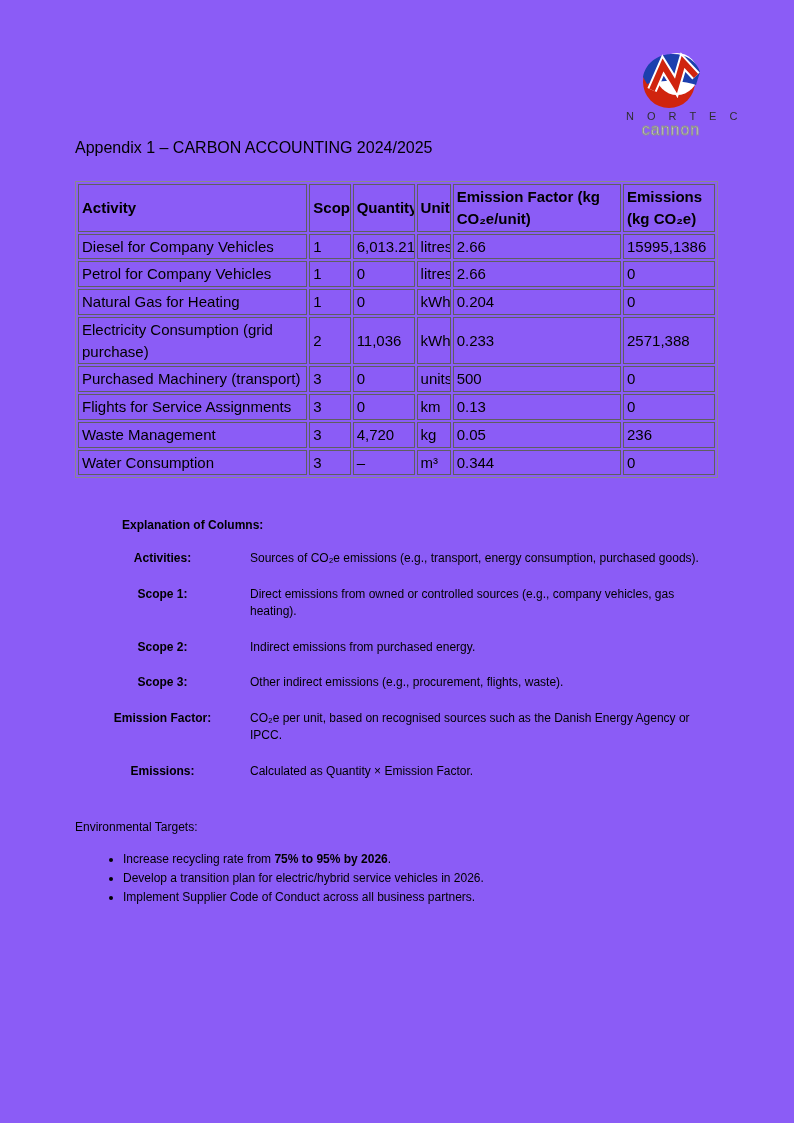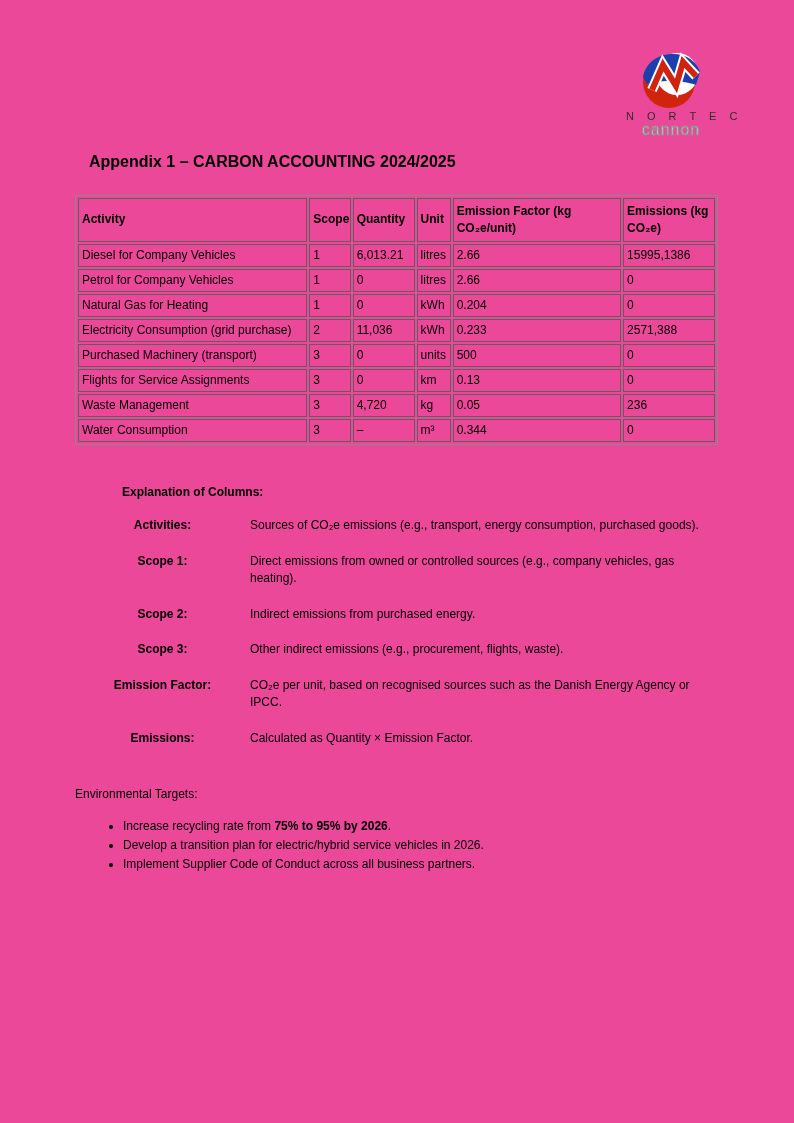--- a/index.html
+++ b/index.html
@@ -7,21 +7,21 @@
     padding: 0;
     background: #ffffff;
     width: 794px;
     height: 1123px;
     overflow: hidden;
   }
   .page {
     position: relative;
     width: 794px;
     height: 1123px;
-    background: #ec4899;
+    background: #8b5cf6;
     font-family: "Liberation Sans", sans-serif;
     color: #000000;
     font-size: 12px;
   }
   
   .logo {
     position: absolute;
     top: 52px;
     left: 626px;
     width: 90px;
@@ -45,35 +45,35 @@
     white-space: nowrap;
   }
   
   .content {
     position: absolute;
     top: 0;
     left: 75px;
     width: 643px;
   }
   .doc-title {
-    margin: 14px;
+    margin: 0;
     padding-top: 139px;
     font-size: 16px;
-    font-weight: bold;
+    font-weight: normal;
     color: #000;
   }
   
   table.carbon {
     margin-top: 24px;
     border-collapse: separate;
     border-spacing: 2px;
     border: 1px solid #8a8a8a;
     width: 643px;
     table-layout: fixed;
-    font-size: 12px;
+    font-size: 15px;
   }
   table.carbon th, table.carbon td {
     border: 1px solid #5f5f5f;
     padding: 1px 3px;
     vertical-align: middle;
     overflow: hidden;
     line-height: 1.45;
   }
   table.carbon th {
     font-weight: bold;

